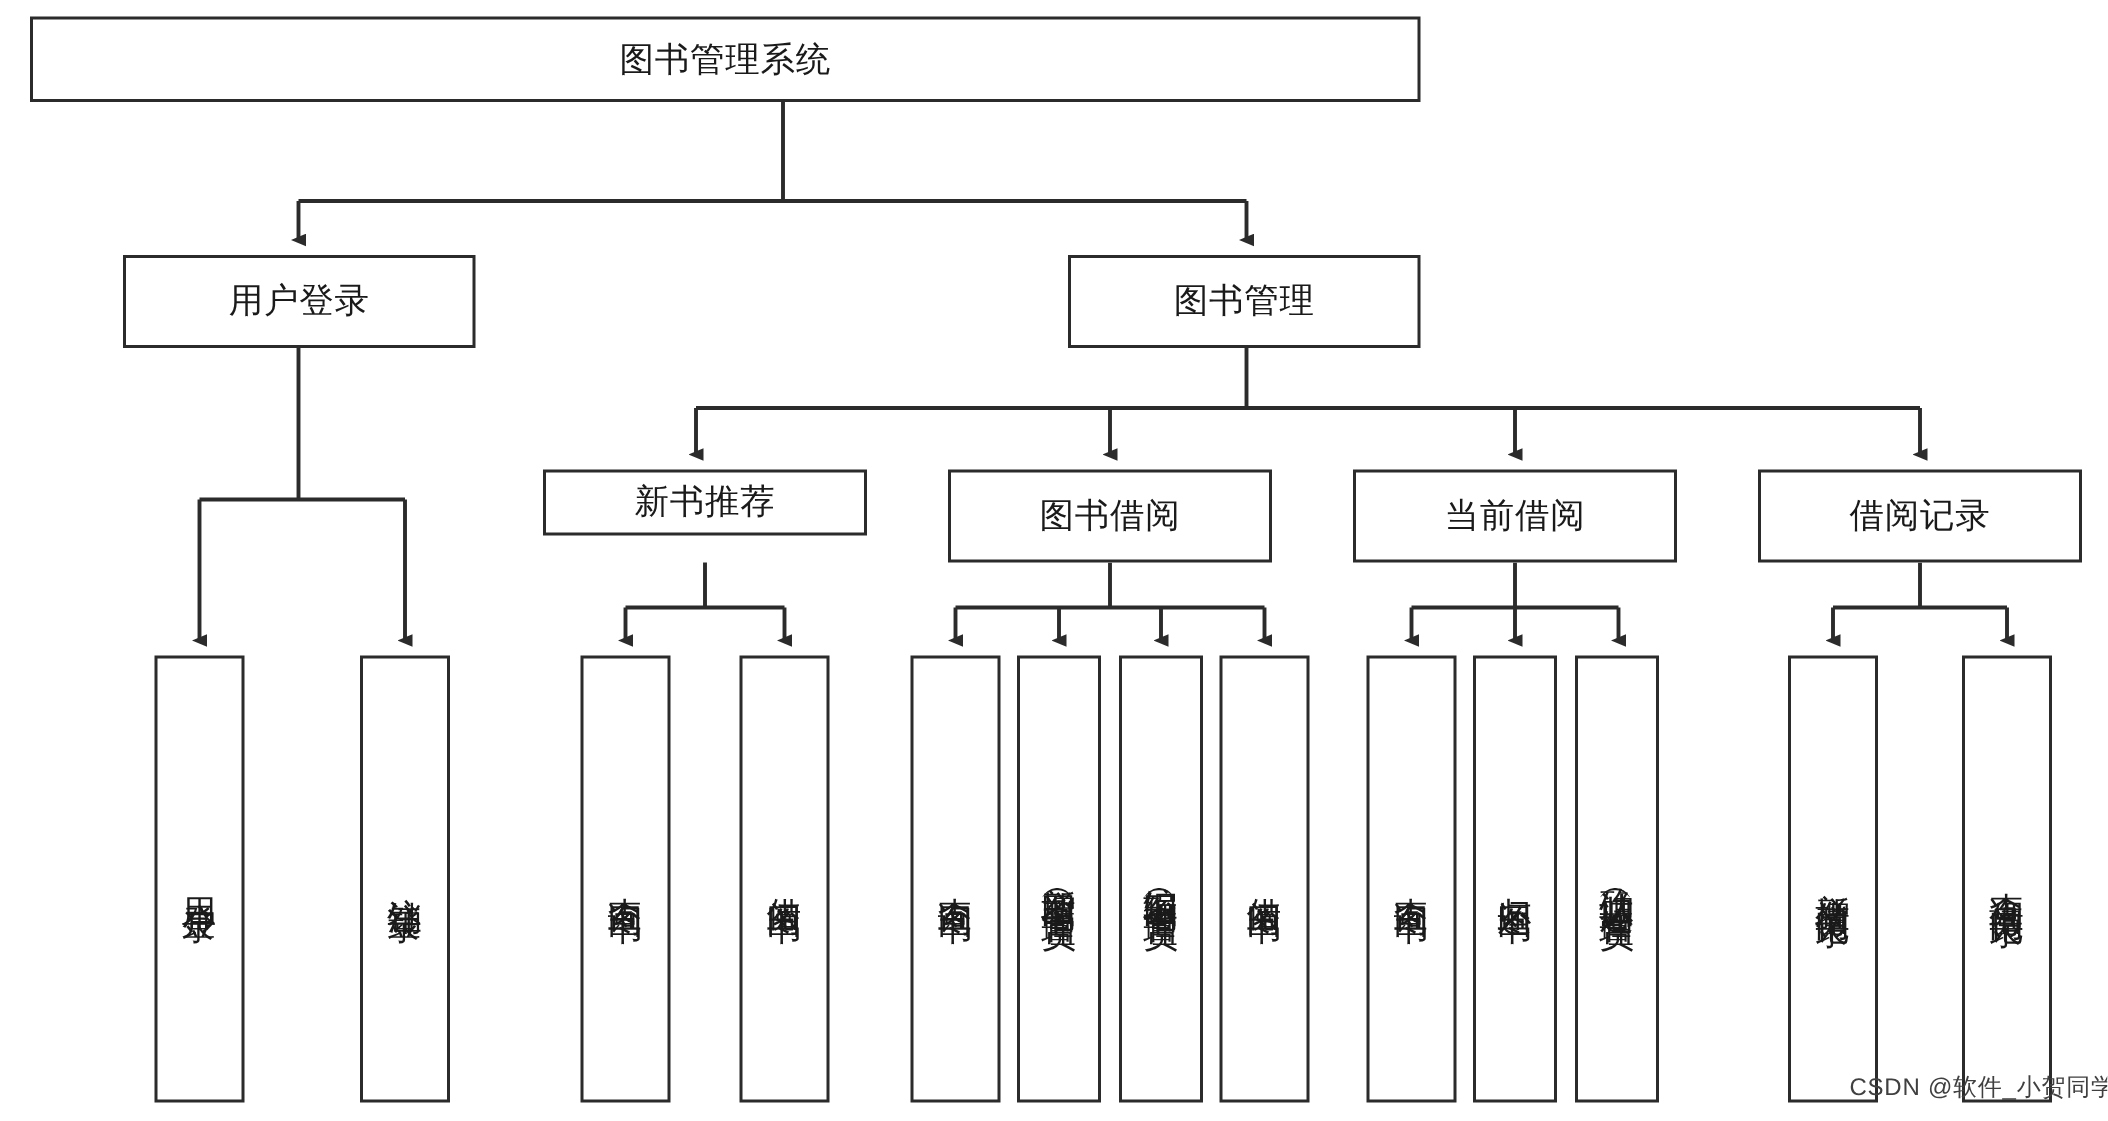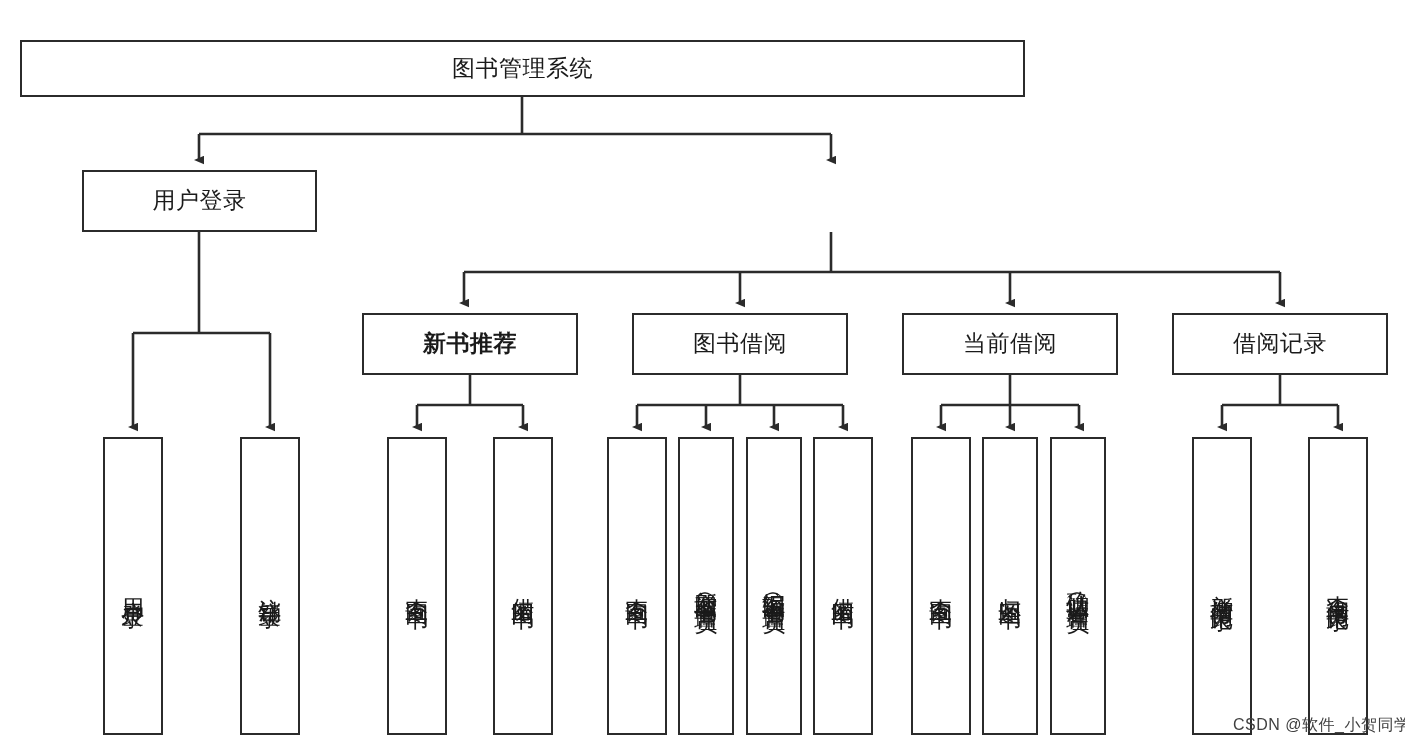--- a/index.html
+++ b/index.html
@@ -112,29 +112,32 @@
       <path d="M1010,405 L1010,427" marker-end="url(#arrow)"></path>
       <path d="M1079,405 L1079,427" marker-end="url(#arrow)"></path>
 
       <path d="M1280,375 L1280,405"></path>
       <path d="M1222,405 L1338,405"></path>
       <path d="M1222,405 L1222,427" marker-end="url(#arrow)"></path>
       <path d="M1338,405 L1338,427" marker-end="url(#arrow)"></path>
     </g>
   </svg>
 
-  <div class="node" style="left:20px; top:11px; width:1005px; height:57px;margin-top:29px;">
+  <div class="node" style="left:20px; top:11px; width:927px; height:57px;">
     <span class="node-label">图书管理系统</span>
   </div>
 
   <div class="node" style="left:82px; top:170px; width:235px; height:62px;">
     <span class="node-label">用户登录</span>
   </div>
+  <div class="node" style="left:712px; top:170px; width:235px; height:62px;">
+    <span class="node-label">图书管理</span>
+  </div>
 
-  <div class="node" style="left:362px; top:313px; width:216px; height:62px;font-weight:bold;">
+  <div class="node" style="left:362px; top:313px; width:216px; height:44px;">
     <span class="node-label">新书推荐</span>
   </div>
   <div class="node" style="left:902px; top:313px; width:216px; height:62px;">
     <span class="node-label">当前借阅</span>
   </div>
   <div class="node" style="left:632px; top:313px; width:216px; height:62px;">
     <span class="node-label">图书借阅</span>
   </div>
   <div class="node" style="left:1172px; top:313px; width:216px; height:62px;align-items:center;">
     <span class="node-label">借阅记录</span>

